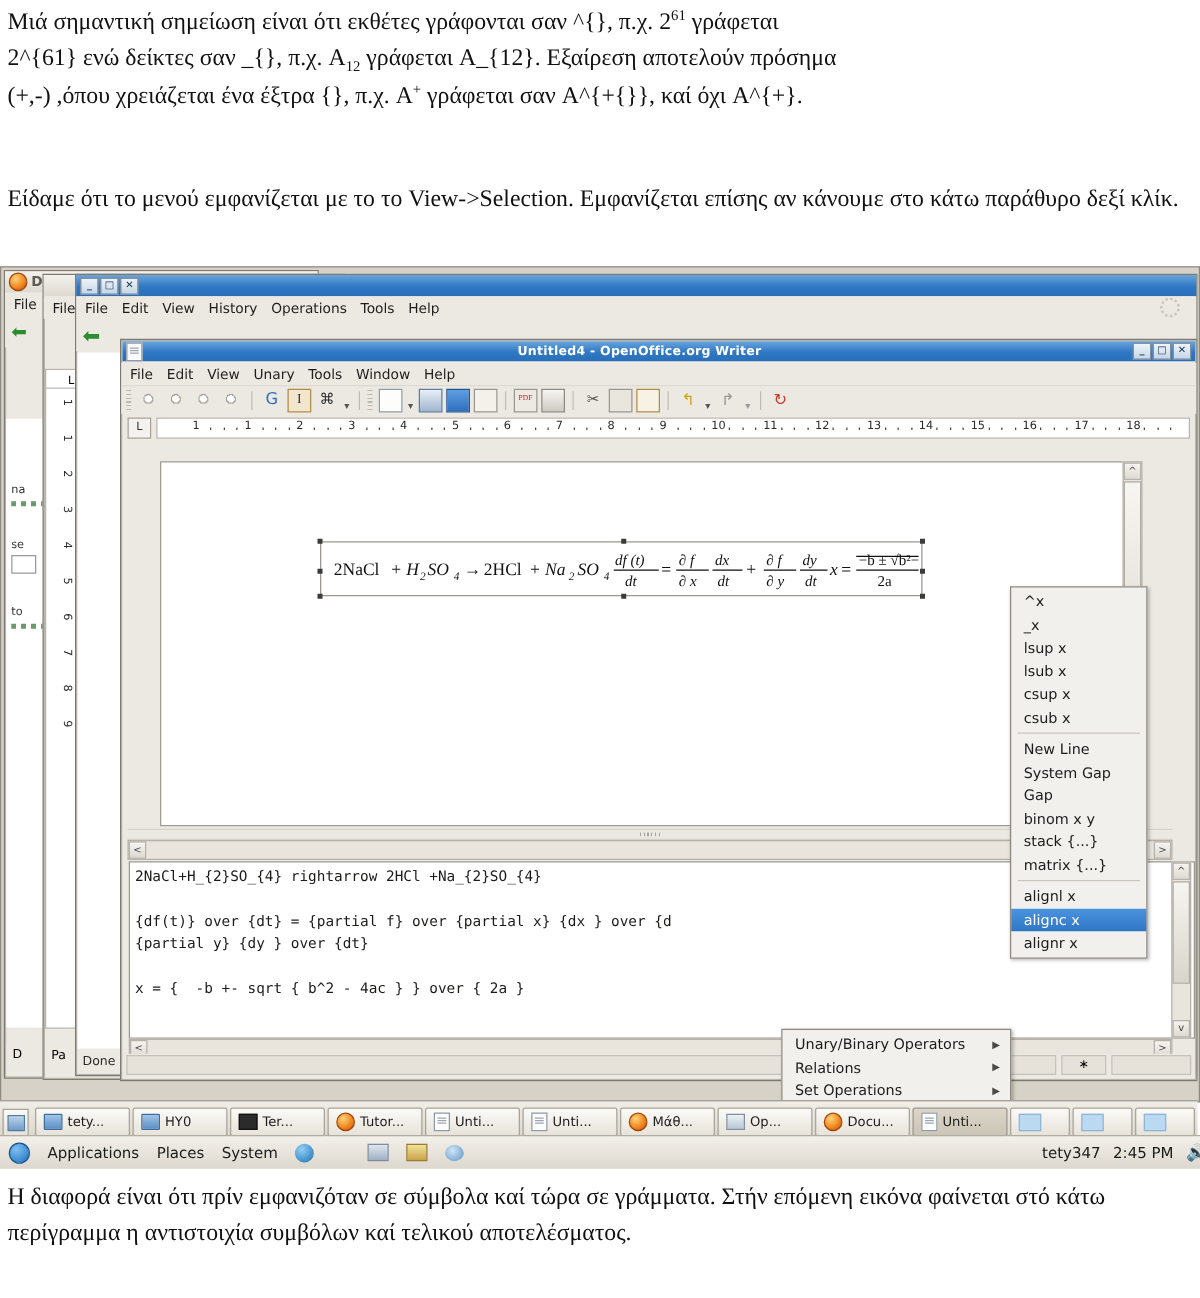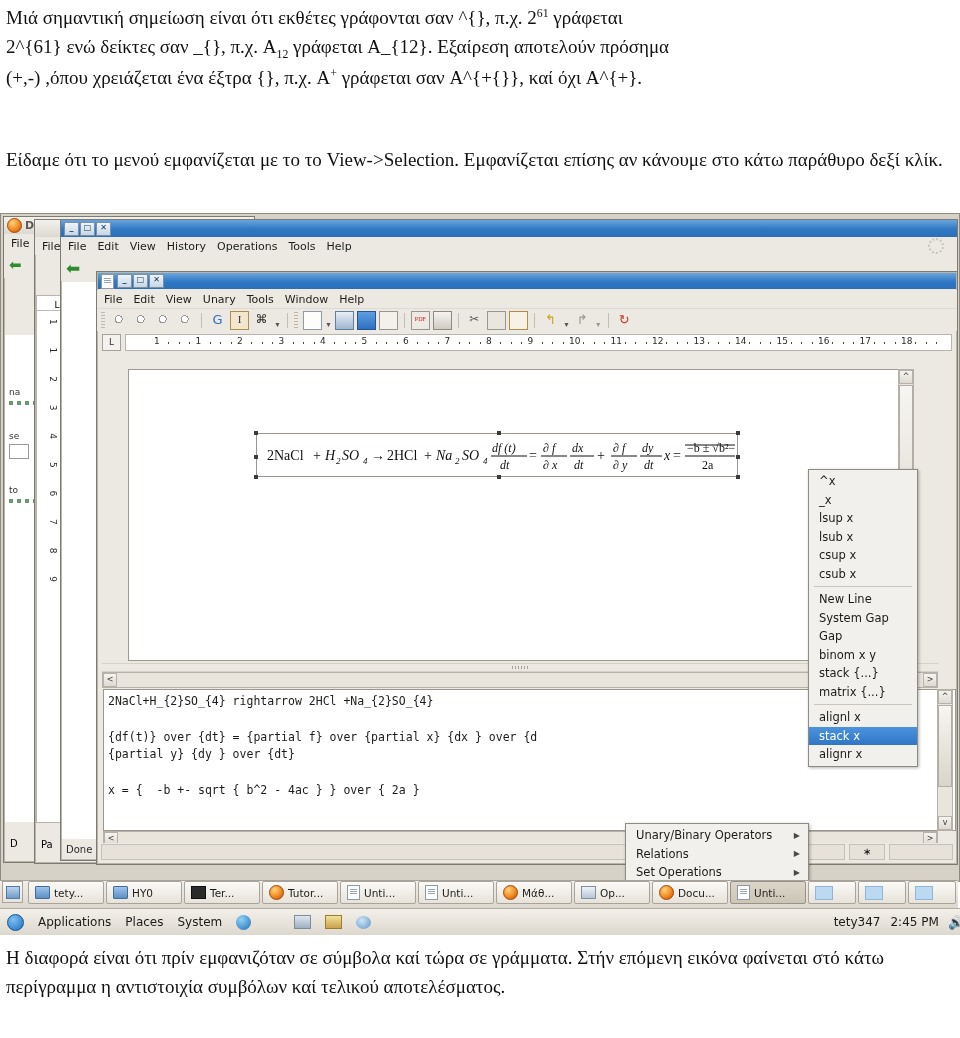--- a/index.html
+++ b/index.html
@@ -84,21 +84,21 @@
         font-family:"DejaVu Sans",sans-serif;font-size:11.5px;color:#1b1b19;}
   .mi{height:18.5px;display:flex;align-items:center;padding:0 8px 0 10px;white-space:nowrap;}
   .mi .lbl{flex:1;}
   .mi.sel{background:linear-gradient(#4b93dd,#2f77c6);color:#fff;}
   .mi .arr{font-size:8px;color:#4a4a46;margin-left:14px;}
   .msep{height:1px;background:#c9c5bd;margin:3px 5px;}
 
   
   .taskbar{position:absolute;left:0;top:880px;width:958px;height:28px;
            background:linear-gradient(#f1eee8,#dcd7cd);border-top:1px solid #a7a299;}
-  .tasks{display:flex;align-items:flex-start;height:28px;padding:0 2px;gap:2px;}
+  .tasks{display:flex;align-items:flex-end;height:28px;padding:0 2px;gap:2px;}
   .task{height:21px;min-width:62px;display:flex;align-items:center;gap:4px;padding:0 6px;
         border:1px solid #a9a49a;background:linear-gradient(#fbfaf7,#e7e3da);border-radius:2px;
         font-family:"DejaVu Sans",sans-serif;font-size:10.5px;color:#1d1d1b;white-space:nowrap;}
   .task.active{background:linear-gradient(#dcd6c9,#cbc5b6);border-color:#98938a;}
   .task.blank{min-width:34px;}
   .shower{width:20px;height:20px;border:1px solid #a9a49a;background:linear-gradient(#fbfaf7,#e7e3da);
           display:flex;align-items:center;justify-content:center;margin-right:3px;}
 
   .panel{position:absolute;left:0;top:908px;width:958px;height:26px;
          background:linear-gradient(#f3f0ea,#ddd8ce);border-top:1px solid #b2ada3;
@@ -205,20 +205,21 @@
       <span class="stbox" style="flex:1"></span>
       <span class="stbox" style="width:78px"></span>
       <span class="stbox" style="width:30px;text-align:center;line-height:13px">∗</span>
       <span class="stbox" style="width:50px"></span>
     </div>
   </div>
 
   <div class="win" id="oo">
     <div class="tbar" style="margin:1px;height:16px">
       <span class="ic docico tico"></span>
+      <span class="tt">Untitled4 - OpenOffice.org Writer</span>
       <span class="wbtns">
         <span class="wb">_</span>
         <span class="wb">□</span>
         <span class="wb">✕</span>
       </span>
     </div>
     <div class="menubar">
       <span>File</span>
       <span>Edit</span>
       <span>View</span>
@@ -494,21 +495,21 @@
         <span class="lbl">stack {...}</span>
       </div>
     <div class="mi">
         <span class="lbl">matrix {...}</span>
       </div>
     <div class="msep"></div>
     <div class="mi">
         <span class="lbl">alignl x</span>
       </div>
     <div class="mi sel">
-        <span class="lbl">stack x</span>
+        <span class="lbl">alignc x</span>
       </div>
     <div class="mi">
         <span class="lbl">alignr x</span>
       </div>
   </div>
 
 </div>
 
 <div class="taskbar">
   <div class="tasks" id="tasks">

